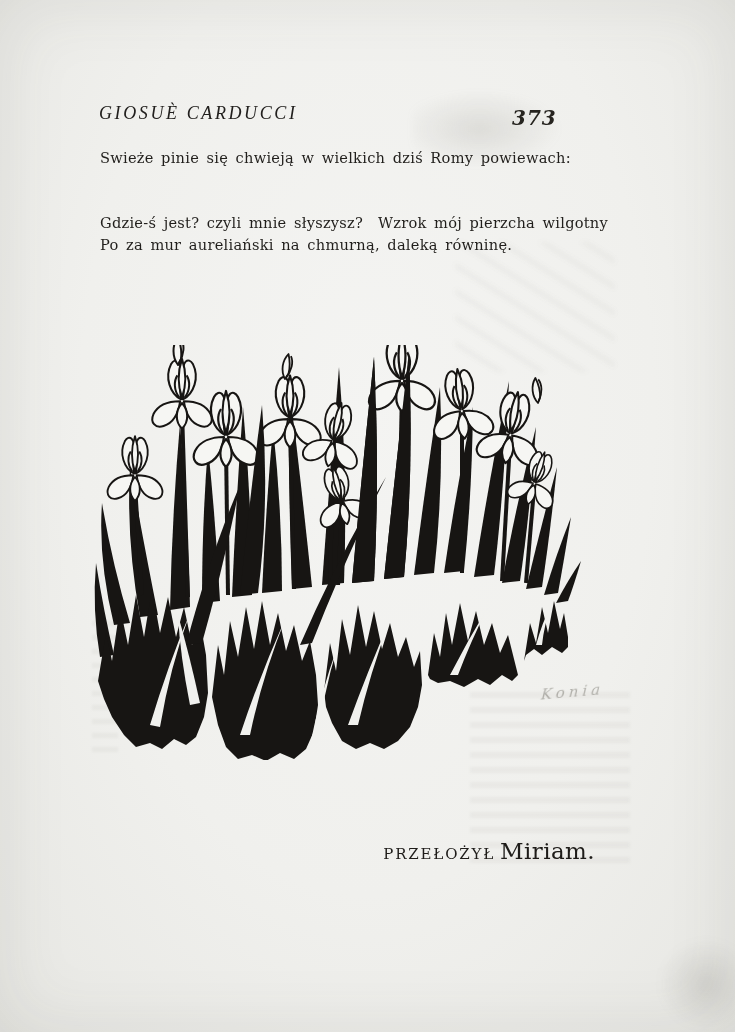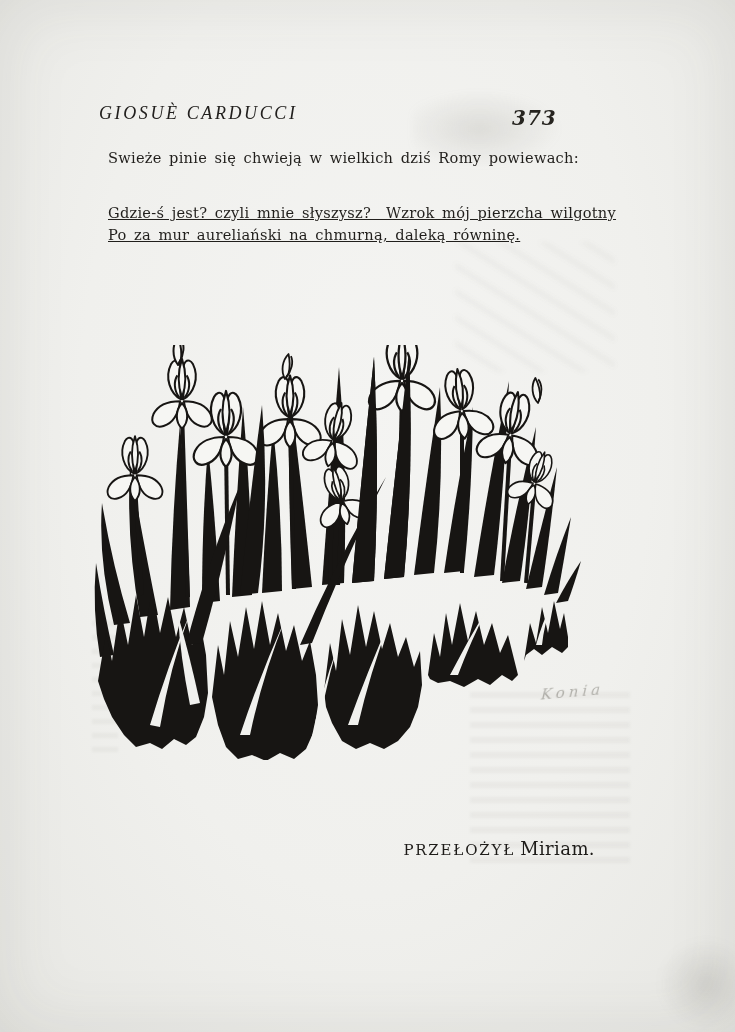--- a/index.html
+++ b/index.html
@@ -20,43 +20,42 @@
     font-style:italic;font-size:18px;letter-spacing:2.6px;
     color:#22201e;white-space:nowrap;font-family:Liberation Serif, serif;
   }
   .pageno{
     position:absolute;left:512px;top:106px;
     font-style:italic;font-size:20px;letter-spacing:1px;color:#26241f;font-weight:bold;
   }
   
   .stanza{position:absolute;left:100px;width:560px;color:#211f1c;}
   .stanza-1{top:147px;}
-  .stanza-2{top:202px;text-decoration:underline;}
+  .stanza-2{top:212px;}
   .vline{
     font-size:14.6px;line-height:22px;letter-spacing:0.25px;word-spacing:2.6px;
     white-space:pre-wrap;
-    margin-left:8px;
   }
   
   .illus{position:absolute;left:90px;top:345px;width:500px;height:415px;}
   
   .pencil{
     position:absolute;left:541px;top:683px;
     font-style:italic;font-size:15px;letter-spacing:4px;
     color:rgba(128,126,118,0.55);
     transform:rotate(-5deg) skewX(-10deg);
     filter:blur(0.3px);
   }
   
   .credit{
     position:absolute;left:330px;top:838px;width:265px;
     text-align:right;color:#1e1c19;white-space:nowrap;
   }
   .credit .label{font-size:15px;letter-spacing:1.8px;margin-top:24px;}
-  .credit .name{font-size:18px;letter-spacing:0.4px;}
+  .credit .name{font-size:23px;letter-spacing:0.4px;}
   
   .ghost{position:absolute;pointer-events:none;}
   .g-smudge-tr{
     left:412px;top:90px;width:150px;height:78px;
     background:radial-gradient(ellipse at 45% 50%, rgba(130,128,120,0.18), rgba(130,128,120,0.0) 70%);
     filter:blur(3px);
   }
   .g-streaks{
     left:455px;top:242px;width:160px;height:130px;
     background:repeating-linear-gradient(32deg, rgba(140,138,130,0.10) 0 5px, transparent 5px 22px);

